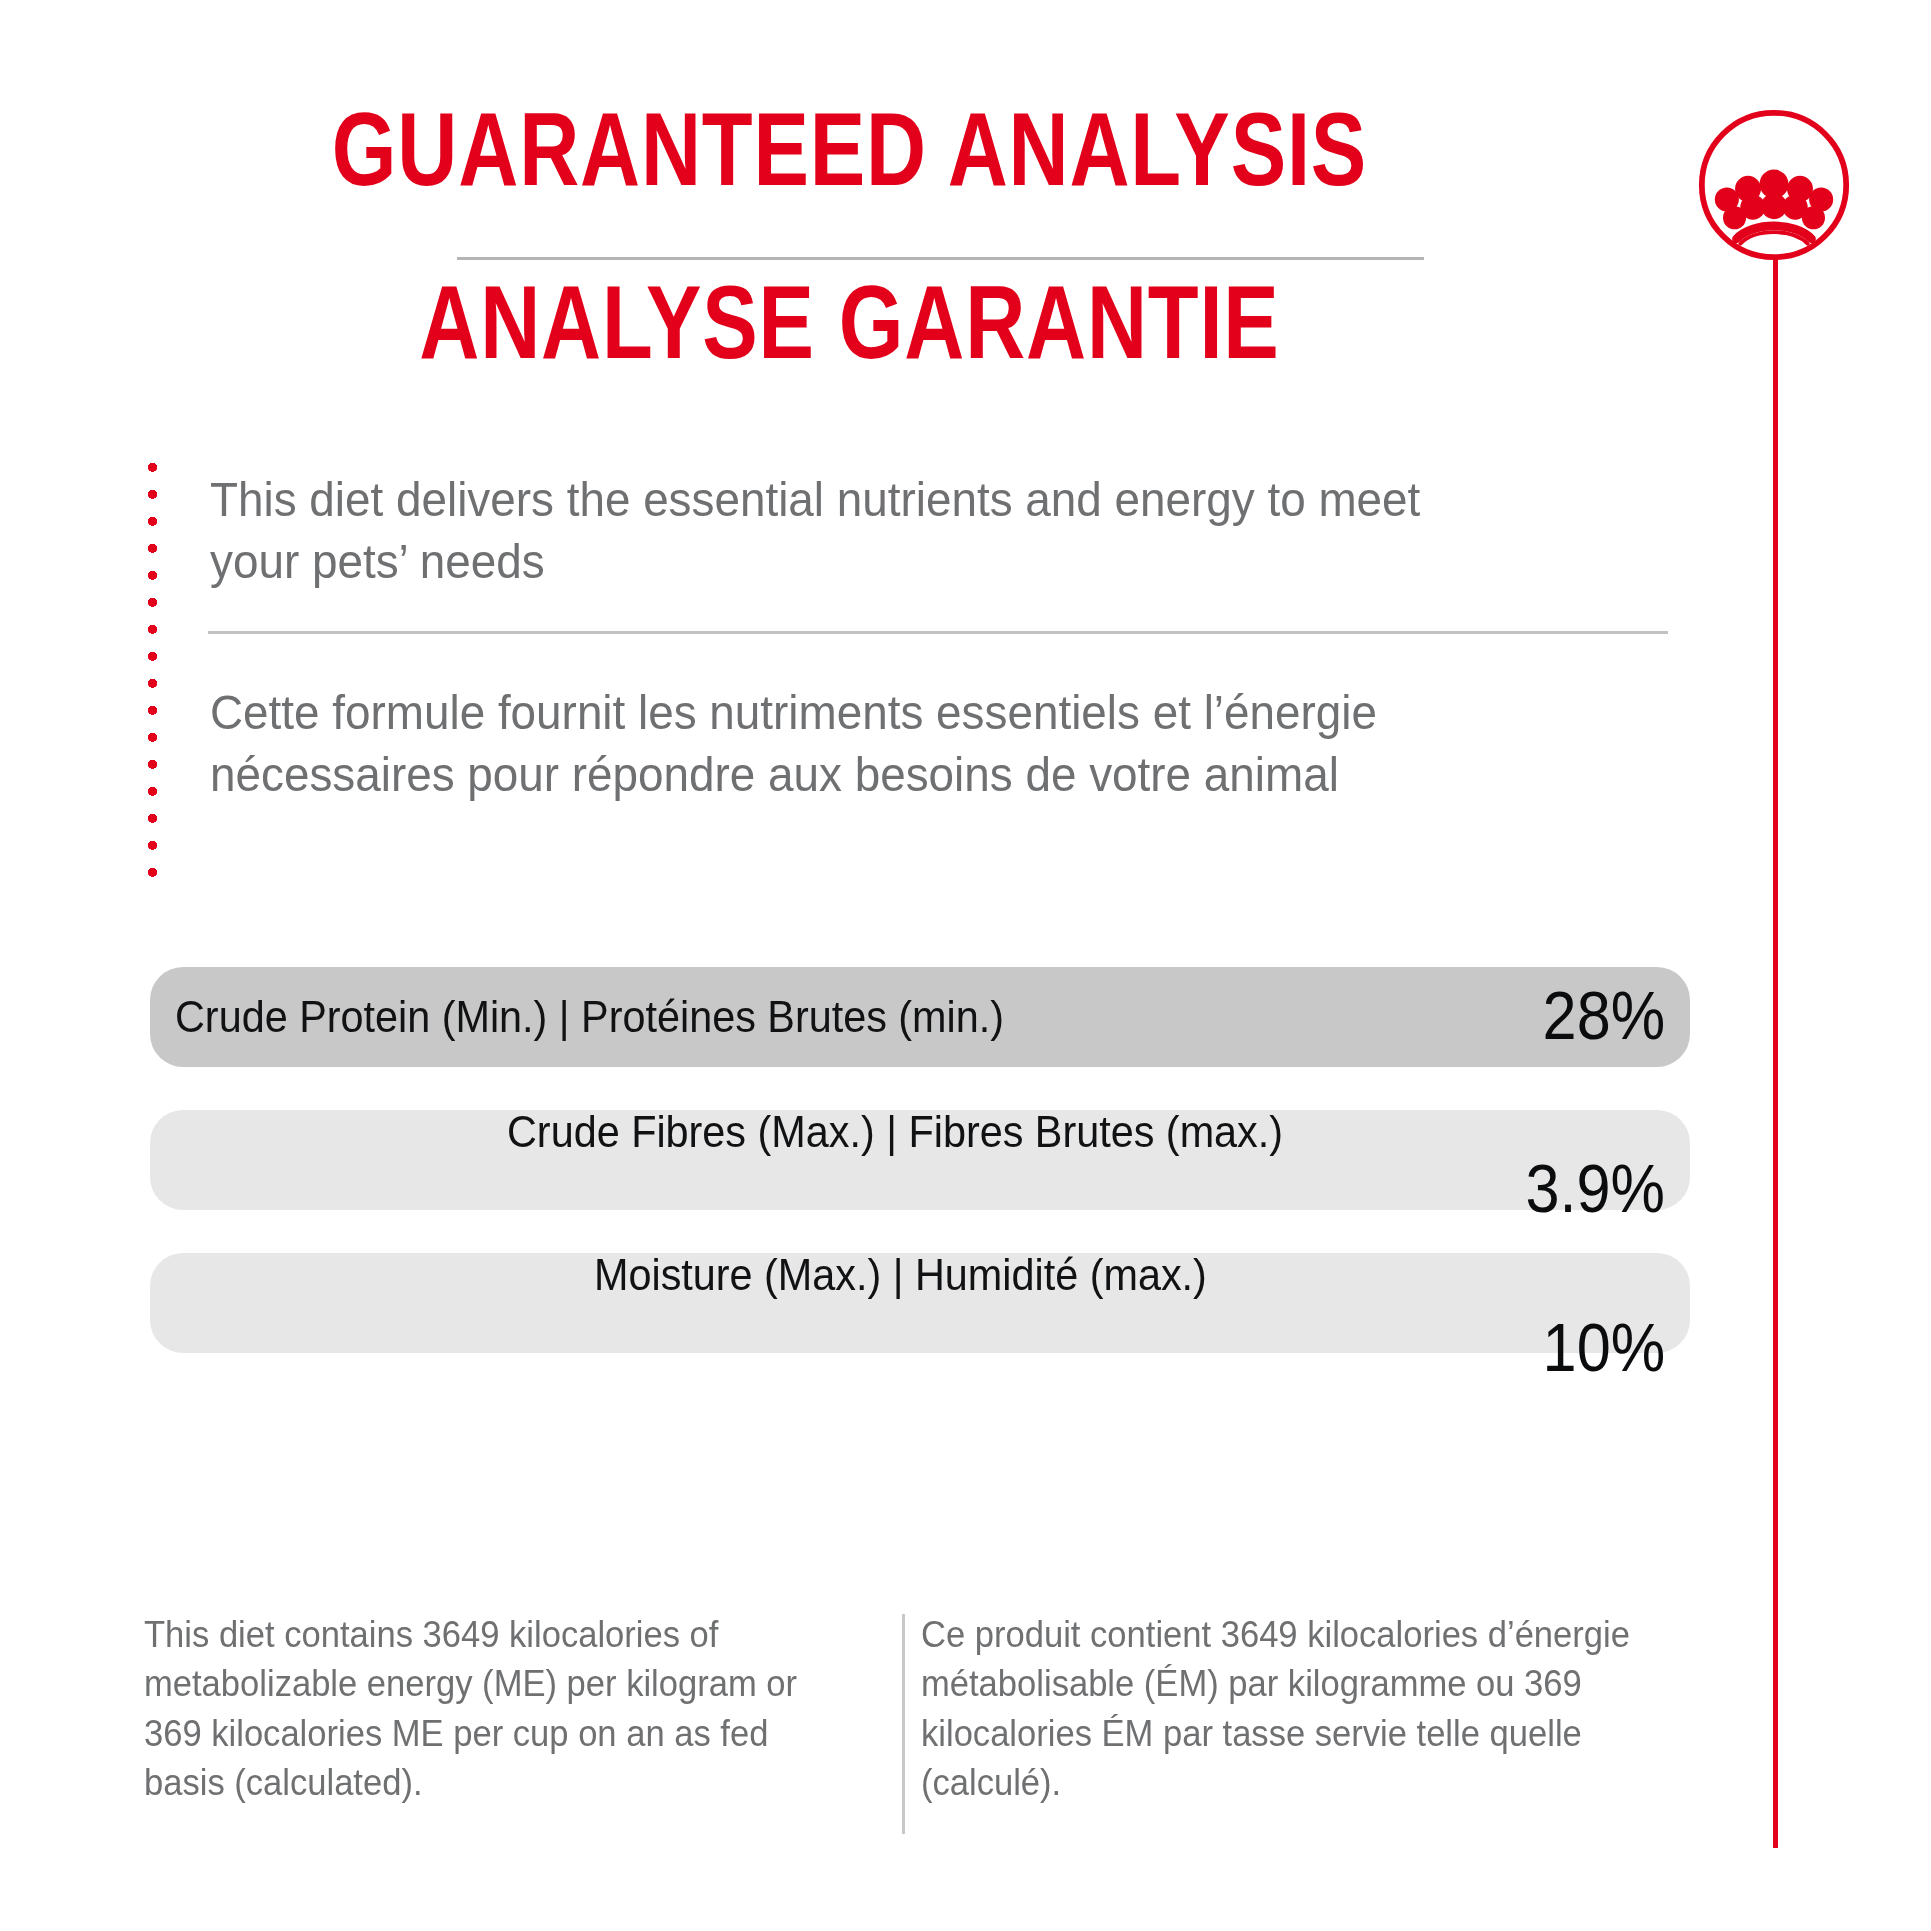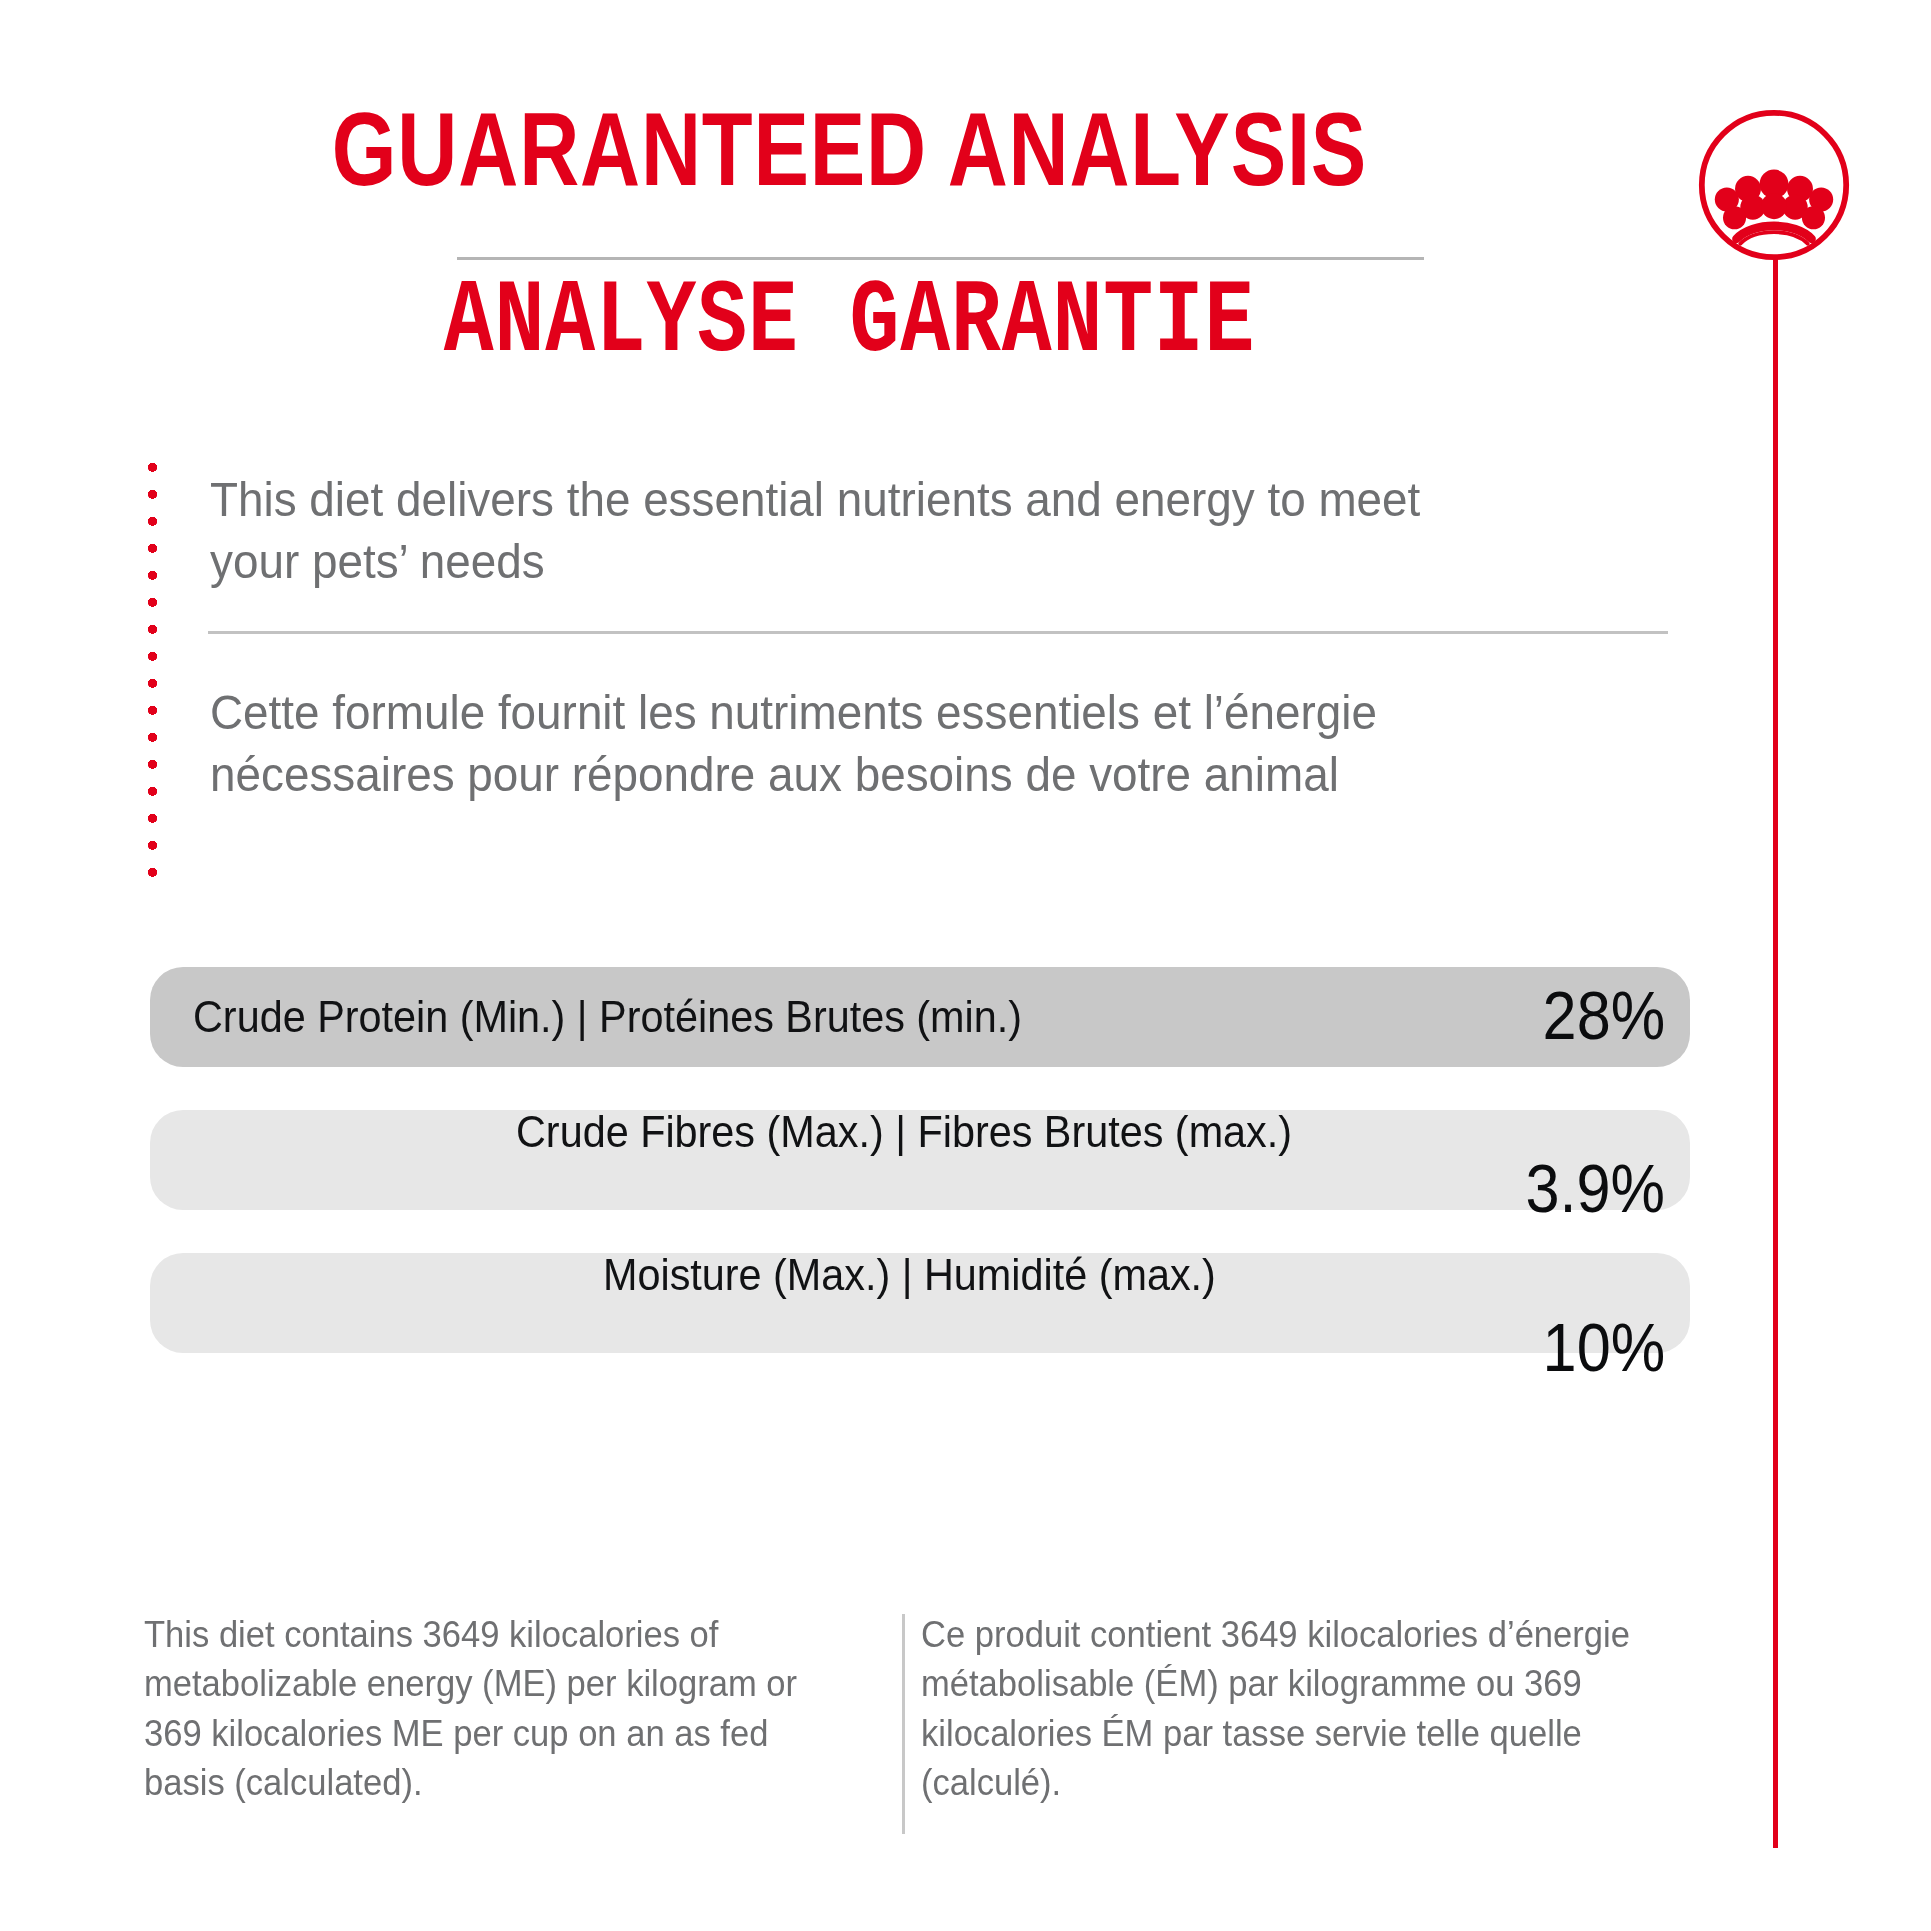--- a/index.html
+++ b/index.html
@@ -93,21 +93,21 @@
     left: 150px; top: 967px;
     width: 1540px;
   }
   .pill {
     position: relative;
     height: 100px;
     border-radius: 33px;
     margin-bottom: 43px;
     display: flex;
     align-items: center;
-    padding: 0 25px 0 43px;
+    padding: 0 25px 0 25px;
   }
   .pill:last-child { margin-bottom: 13px; gap: 16px; }
   .pill.dark  { background: #c8c8c8; }
   .pill.light { background: #e7e7e7; flex-direction: column; }
 
   .pill-label {
     color: #111214;
     font-size: 44px;
     line-height: 1;
     white-space: nowrap;
@@ -154,21 +154,21 @@
 </style>
 </head>
 <body>
 
 <div id="page">
 
   <div class="title-block">
     <div class="title-line">GUARANTEED ANALYSIS</div>
   </div>
   <div class="title-rule"></div>
-  <div class="title-block" style="top:266px;font-family:Liberation Mono, monospace;">
+  <div class="title-block" style="top:266px;">
     <div class="title-line">ANALYSE GARANTIE</div>
   </div>
 
   <div class="logo-wrap">
     <svg width="154" height="154" viewBox="0 0 160 160" aria-hidden="true">
       <circle cx="80" cy="80" r="75" fill="none" stroke="#E2001A" stroke-width="6"></circle>
       <g fill="#E2001A">
         <circle cx="80" cy="79" r="15"></circle>
         <circle cx="53" cy="84" r="13.5"></circle>
         <circle cx="107" cy="84" r="13.5"></circle>

